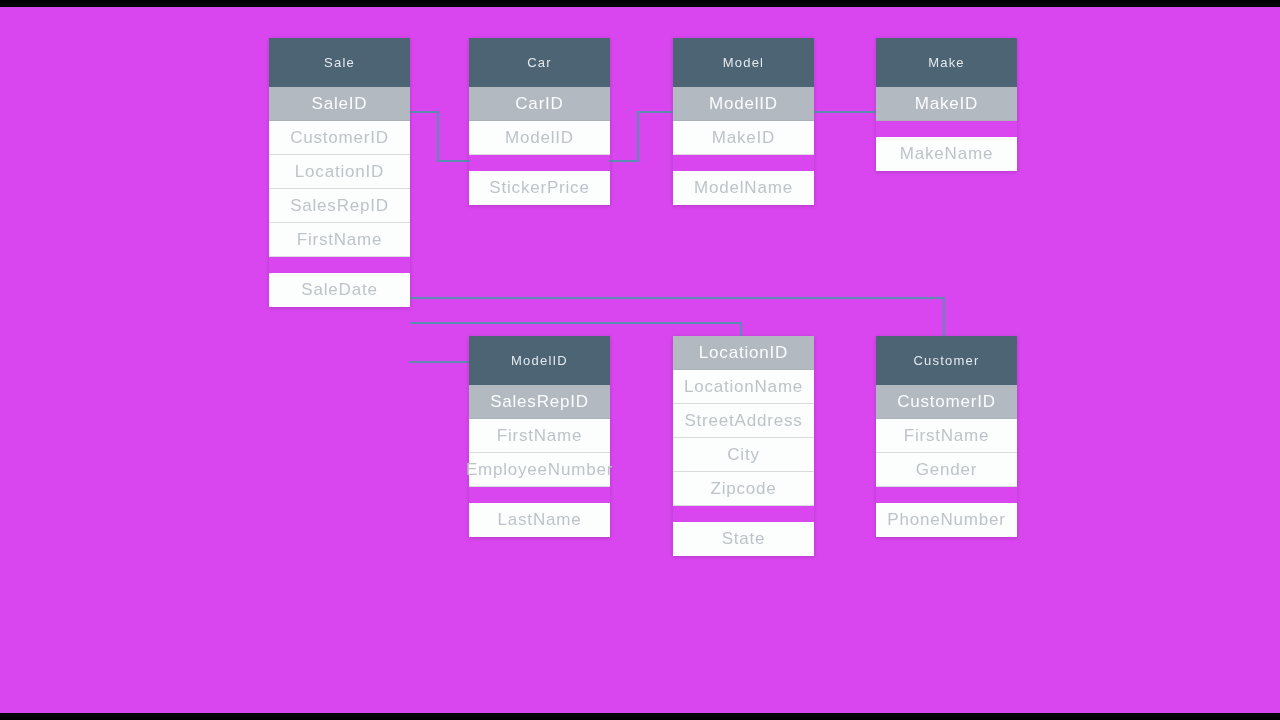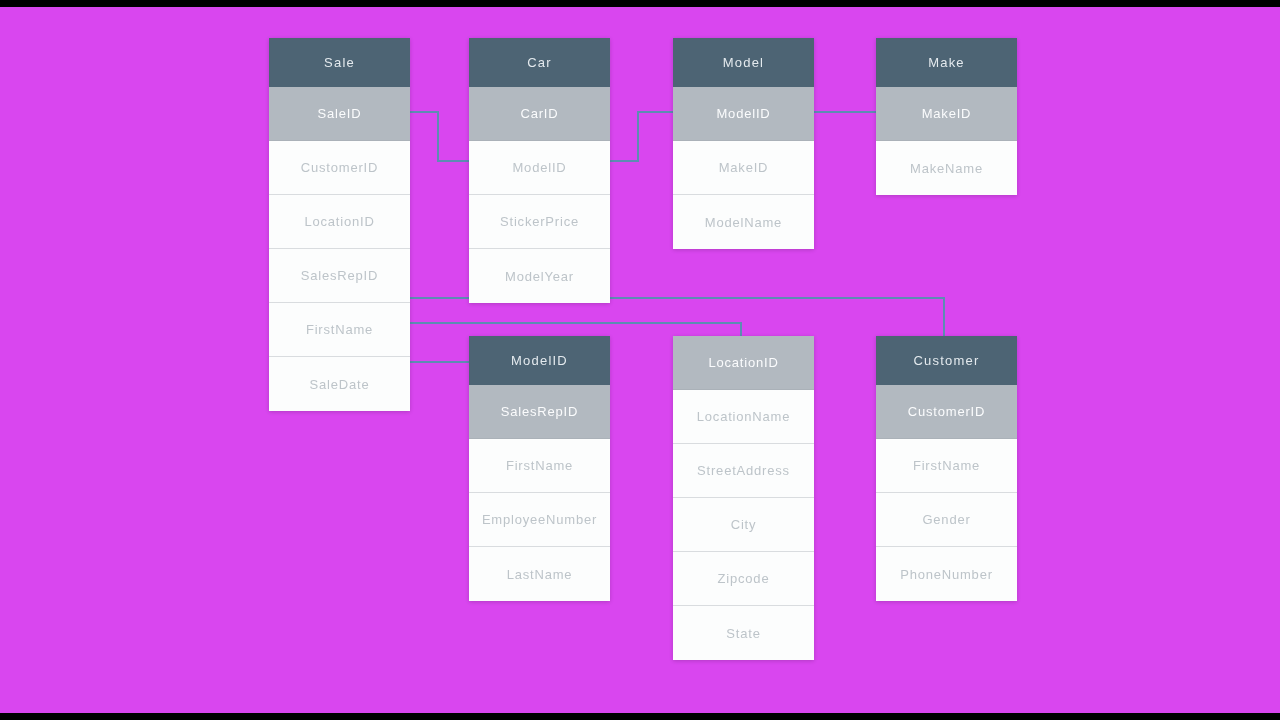--- a/index.html
+++ b/index.html
@@ -23,28 +23,28 @@
   .wires polyline { fill:none; stroke:#5d8cb2; stroke-width:2; }
   .tbl { position:absolute; width:141px; z-index:2; box-shadow:0 1px 4px rgba(0,0,0,0.18); }
   .thead {
     height:49px;
     background:#4d6474;
     color:#e4eaee;
     display:flex; align-items:center; justify-content:center;
     font-size:13px; letter-spacing:1.2px;
   }
   .trow {
-    height:54px;
+    height:34px;
     background:#fcfdfd;
     color:#bdc4c9;
     display:flex; align-items:center; justify-content:center;
-    font-size:13px; letter-spacing:0.8px;
+    font-size:17px; letter-spacing:0.8px;
     border-bottom:1px solid #d9dcdf;
   }
-  .trow:last-child { border-bottom:none; }
+  .trow:last-child { border-bottom:none;margin-top:16px; }
   .trow.pk {
     background:#b2b9c0;
     color:#fbfcfd;
     border-bottom:1px solid #aab1b8;
   }
   
   #t-sale     { left:269px; top:38px; }
   #t-car      { left:469px; top:38px; }
   #t-model    { left:673px; top:38px; }
   #t-make     { left:876px; top:38px; }
@@ -74,21 +74,20 @@
     <div class="trow">SalesRepID</div>
     <div class="trow">FirstName</div>
     <div class="trow">SaleDate</div>
   </div>
 
   <div class="tbl" id="t-car">
     <div class="thead">Car</div>
     <div class="trow pk">CarID</div>
     <div class="trow">ModelID</div>
     <div class="trow">StickerPrice</div>
-    <div class="trow">ModelYear</div>
   </div>
 
   <div class="tbl" id="t-model">
     <div class="thead">Model</div>
     <div class="trow pk">ModelID</div>
     <div class="trow">MakeID</div>
     <div class="trow">ModelName</div>
   </div>
 
   <div class="tbl" id="t-make">

